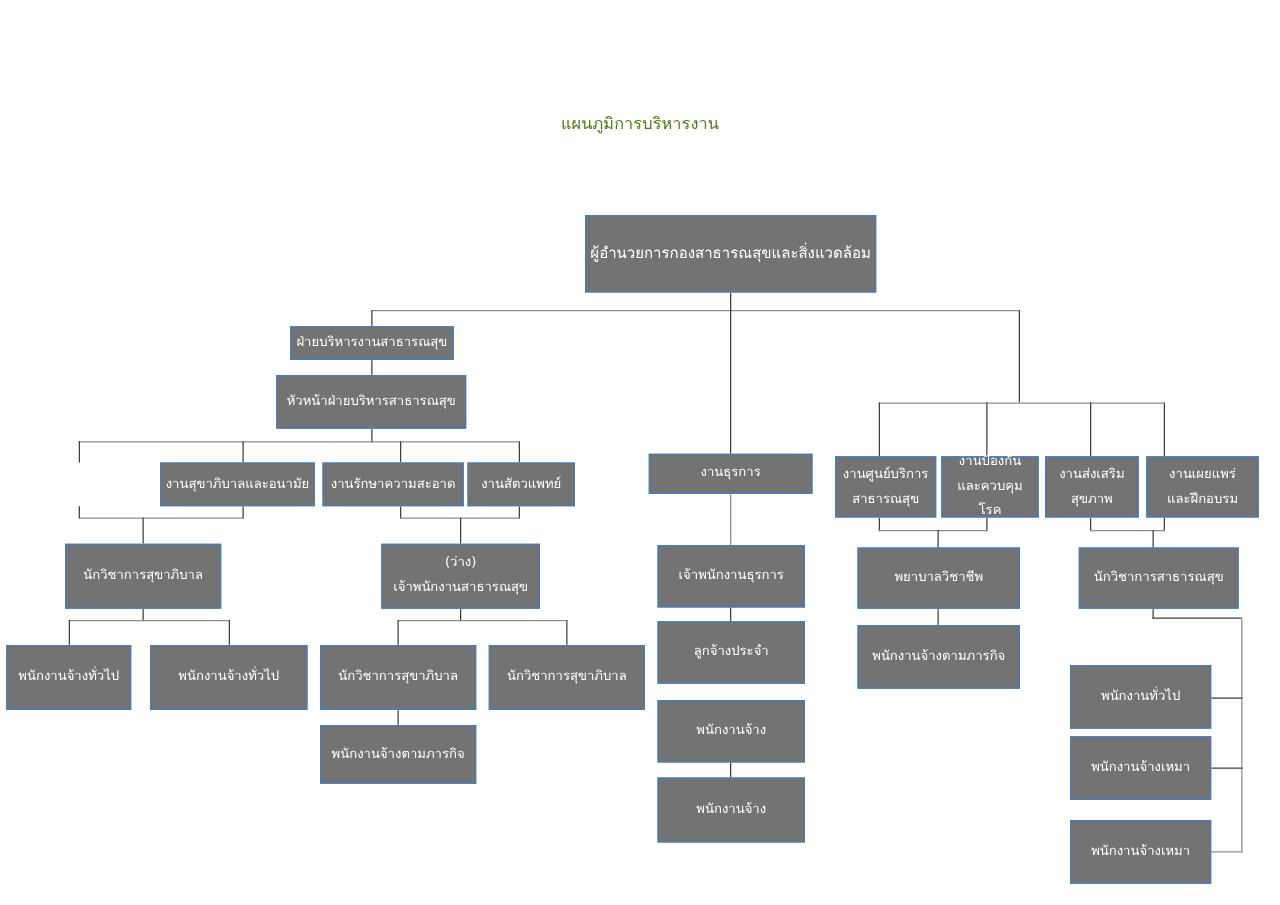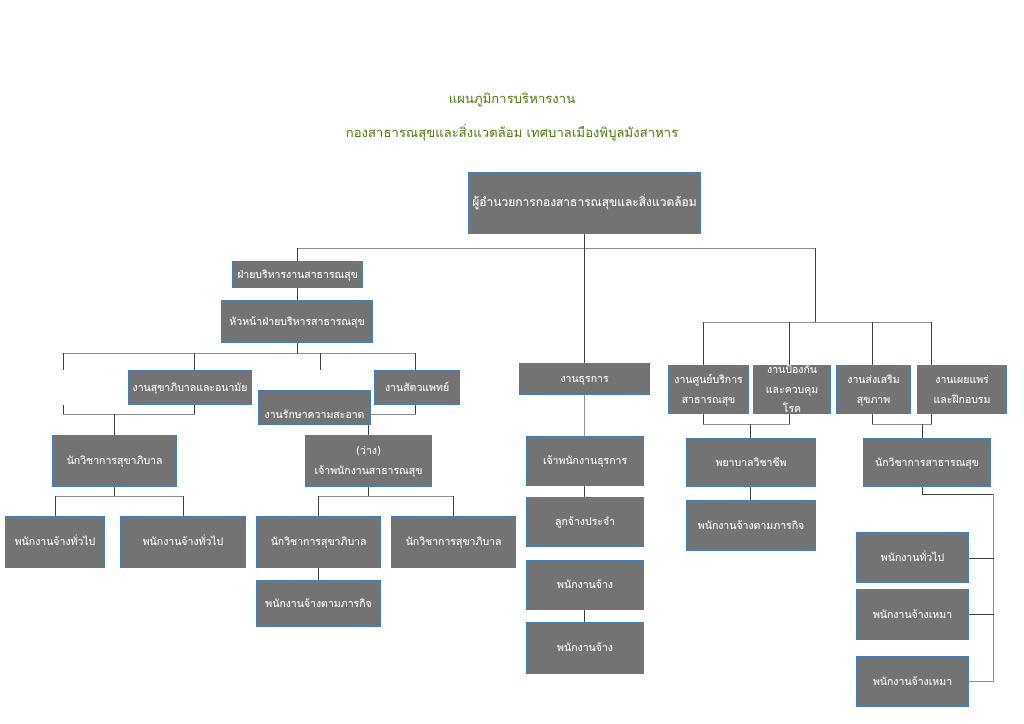--- a/index.html
+++ b/index.html
@@ -59,21 +59,20 @@
   .conn.v { width: 1px; }
   .conn.h { height: 1px; }
   .conn.grey { background: #8e8e8e; }
 </style>
 </head>
 <body>
 
 <div id="canvas">
 
   <div class="title-line" id="title-1">แผนภูมิการบริหารงาน</div>
-  <div class="title-line" id="title-2">กองสาธารณสุขและสิ่งแวดล้อม เทศบาลเมืองพิบูลมังสาหาร</div>
 
   <div class="conn v" style="left:584px; top:234px; height:15px;"></div>
 
   <div class="conn h grey" style="left:297px; top:248px; width:518px;"></div>
 
   <div class="conn v" style="left:297px; top:248px; height:14px;"></div>
 
   <div class="conn v" style="left:584px; top:248px; height:115px;"></div>
 
   <div class="conn v" style="left:815px; top:248px; height:74px;"></div>
@@ -149,21 +148,21 @@
 
   <div class="node" style="left:221px; top:300px; width:152px; height:43px;">
     <span class="ln">หัวหน้าฝ่ายบริหารสาธารณสุข</span>
   </div>
 
 
   <div class="node" style="left:128px; top:370px; width:124px; height:35px;">
     <span class="ln">งานสุขาภิบาลและอนามัย</span>
   </div>
 
-  <div class="node" style="left:258px; top:390px; width:113px; height:35px;justify-content:flex-end;">
+  <div class="node" style="left:258px; top:370px; width:113px; height:35px;">
     <span class="ln">งานรักษาความสะอาด</span>
   </div>
 
   <div class="node" style="left:374px; top:370px; width:86px; height:35px;">
     <span class="ln">งานสัตวแพทย์</span>
   </div>
 
   <div class="node" style="left:52px; top:435px; width:125px; height:52px;">
     <span class="ln">นักวิชาการสุขาภิบาล</span>
   </div>

